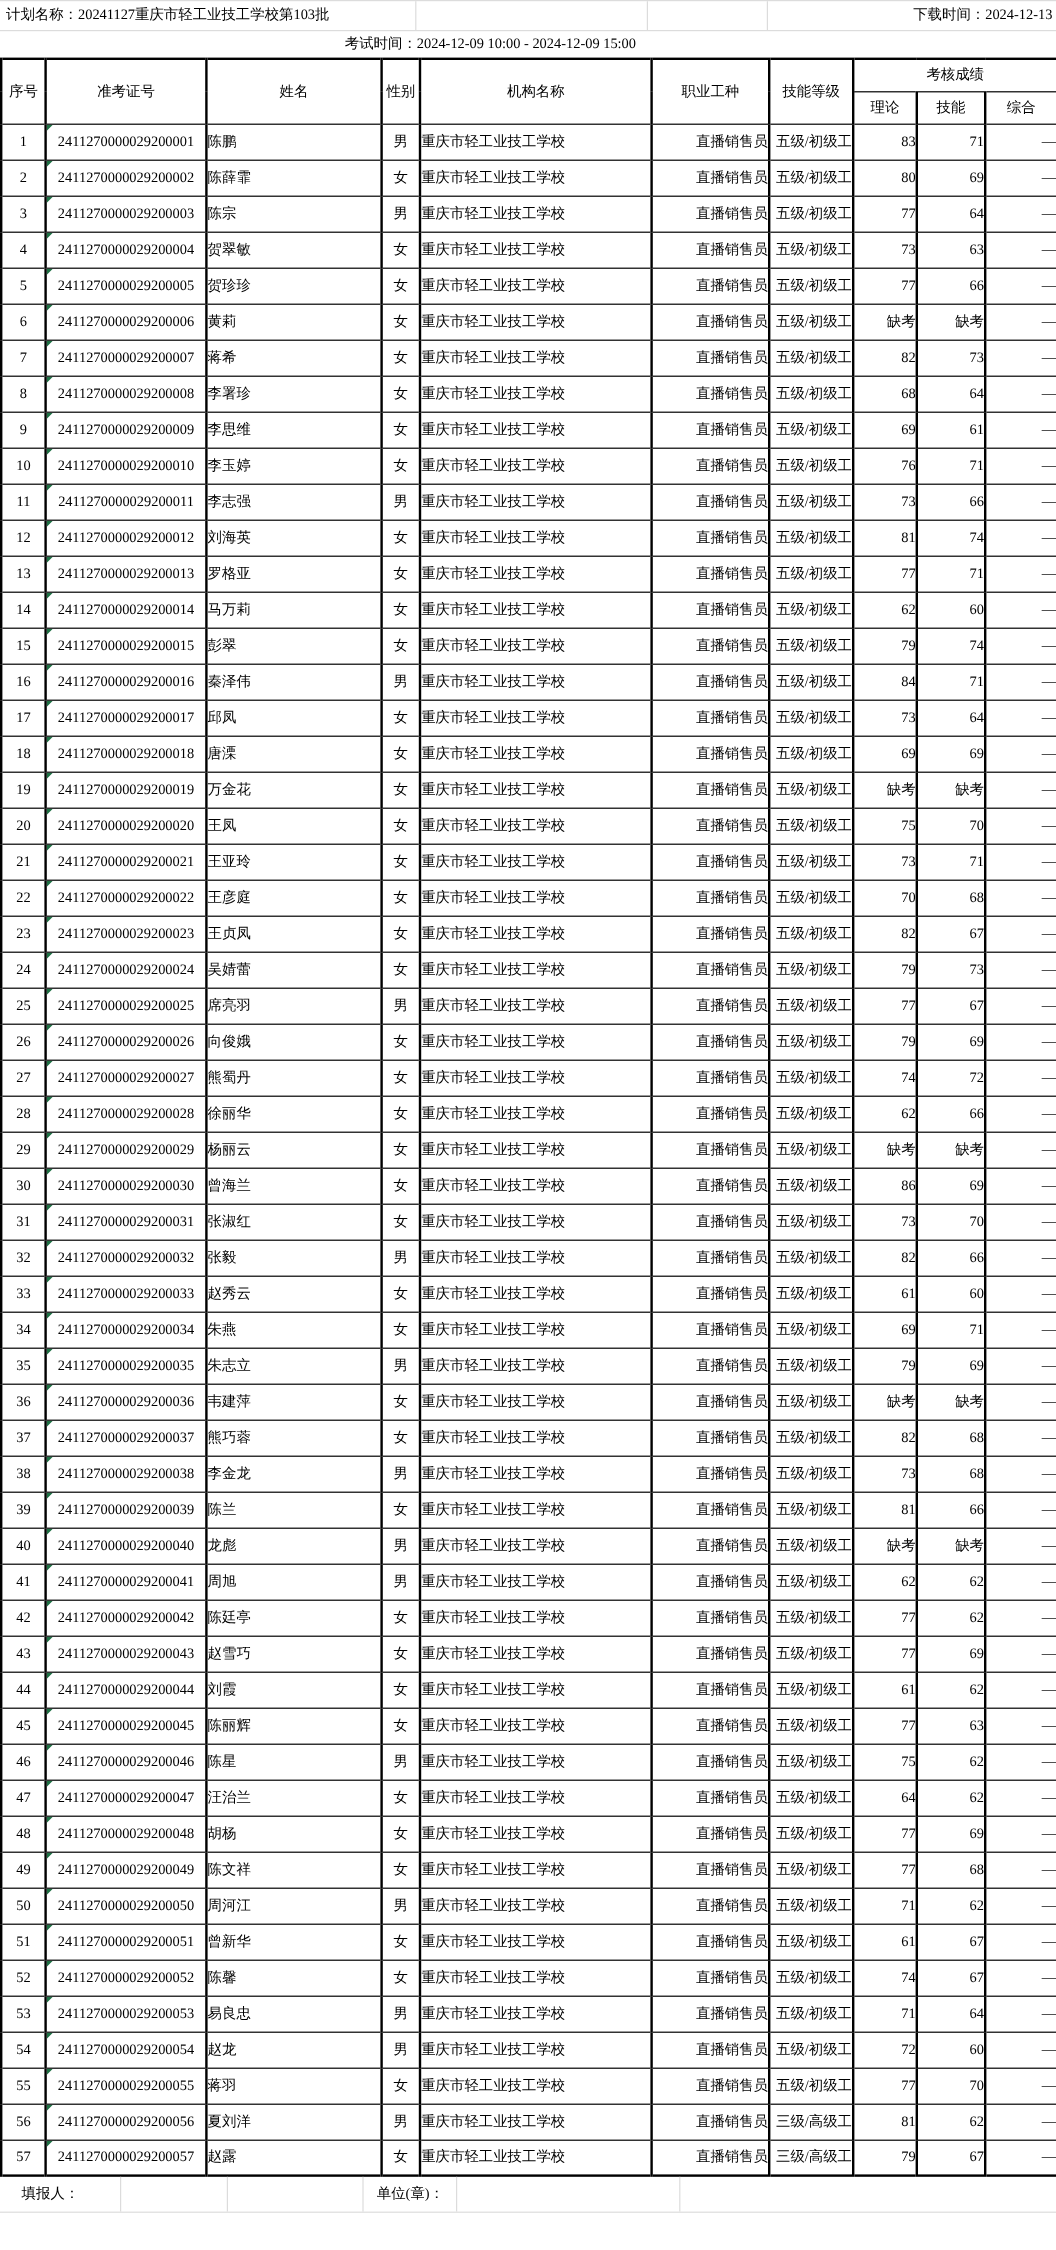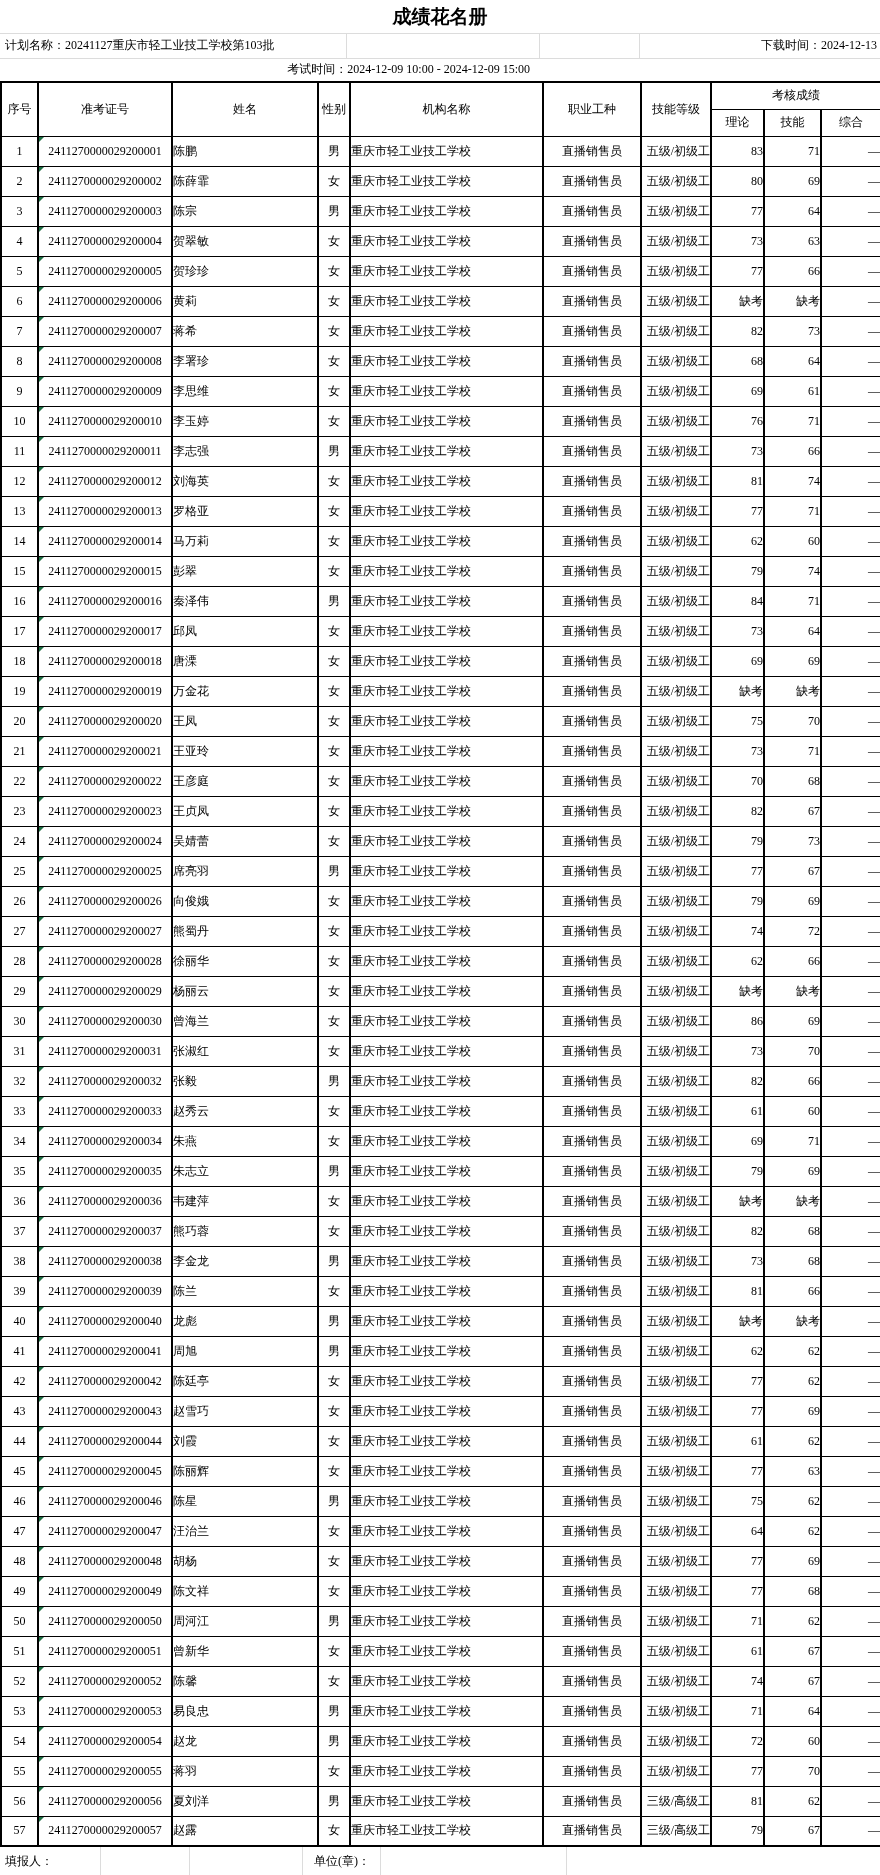--- a/index.html
+++ b/index.html
@@ -27,39 +27,38 @@
   }
   thead tr{height:27px;}
   thead th{text-align:center;vertical-align:middle;}
   tbody tr{height:30px;}
   tbody td{vertical-align:middle;}
   .c-seq{text-align:center;}
   .c-exam{text-align:center;padding-left:8px;position:relative;letter-spacing:0;margin-left:16px;}
   .c-name{text-align:left;padding-left:3px;}
   .c-gender{text-align:center;}
   .c-org{text-align:left;padding-left:3px;}
-  .c-occ{text-align:center;padding-left:3px;}
+  .c-occ{text-align:right;padding-left:3px;}
   .c-level{text-align:right;line-height:13px;padding:1px 2px;word-break:break-all;}
   .c-score{text-align:right;padding-right:5px;}
   .c-overall{text-align:right;padding-right:4px;}
   .tri{
     position:absolute;top:0;left:0;width:0;height:0;
     border-top:5px solid #1f7145;border-right:5px solid transparent;
   }
   
   .footer{position:relative;height:29px;line-height:29px;font-size:12px;border-bottom:1px solid #dcdcdc;}
   .footer .flabel{position:absolute;top:0;}
   .fgl{position:absolute;top:0;width:1px;height:100%;background:#dcdcdc;}
 </style>
 </head>
 <body>
 
 <div class="doc">
 
-  <div class="title">成绩花名册</div>
 
   <div class="info-row r1">
     <div class="icell pl5" style="width:347px;">计划名称：20241127重庆市轻工业技工学校第103批</div>
     <div class="icell" style="width:193px;"></div>
     <div class="icell" style="width:100px;"></div>
     <div class="icell ar" style="width:240px;">下载时间：2024-12-13</div>
   </div>
 
   <div class="info-row r2">
     <div class="icell ar" style="width:533px;">考试时间：2024-12-09 10:00 - 2024-12-09 15:00</div>
@@ -782,17 +781,17 @@
         </tr>
       </tbody>
   </table>
 
   <div class="footer">
     <div class="fgl" style="left:100px"></div>
     <div class="fgl" style="left:189px"></div>
     <div class="fgl" style="left:302px"></div>
     <div class="fgl" style="left:380px"></div>
     <div class="fgl" style="left:566px"></div>
-    <span class="flabel" style="left:5px">填报人：</span>
+    <span class="flabel" style="left:18px">填报人：</span>
     <span class="flabel" style="left:314px">单位(章)：</span>
   </div>
 
 </div>
 
 </body></html>

